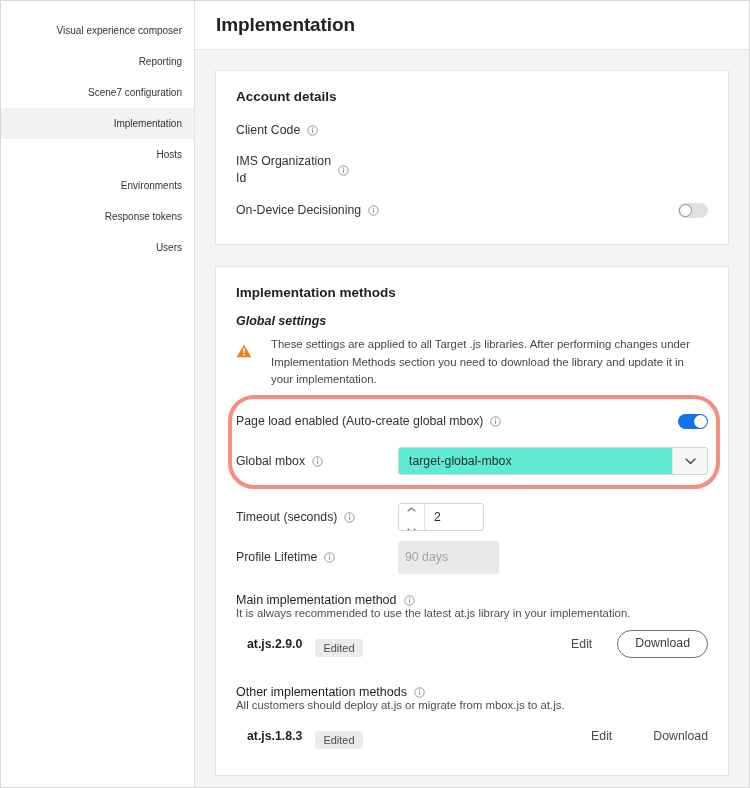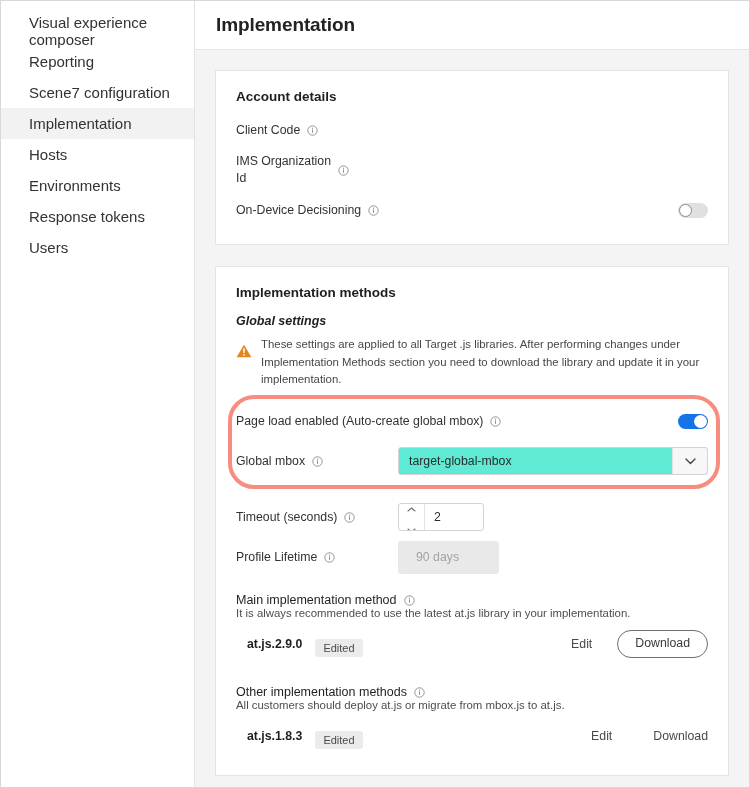--- a/index.html
+++ b/index.html
@@ -30,27 +30,28 @@
     flex: 0 0 194px;
     background: #ffffff;
     border-right: 1px solid #e2e2e2;
     padding-top: 14px;
     box-sizing: border-box;
   }
   .nav-item {
     height: 31px;
     display: flex;
     align-items: center;
-    padding-left: 28px;
+    padding-left: 21px;
     padding-right: 12px;
-    font-size: 15px;
+    font-size: 10px;
     color: #323232;
     box-sizing: border-box;
     margin-bottom: 0;
     cursor: pointer;
+    justify-content: flex-end;
   }
   .nav-item + .nav-item { margin-top: 0; }
   .nav-item.selected {
     background: #f2f2f2;
   }
 
   
   .main {
     flex: 1 1 auto;
     display: flex;
@@ -167,20 +168,21 @@
   .toggle.on .knob {
     right: 1px;
     box-shadow: 0 0 1px rgba(0,0,0,0.25);
   }
 
   
   .warning {
     display: flex;
     align-items: flex-start;
     margin: 8px 0 6px 0;
+    gap: 10px;
   }
   .warn-icon {
     flex: 0 0 16px;
     width: 16px;
     margin-right: 9px;
     margin-top: 8px;
     line-height: 0;
   }
   .warn-text {
     font-size: 11.4px;
@@ -267,21 +269,21 @@
   }
 
   
   .disabled-field {
     width: 101px;
     height: 33px;
     background: #e9e9e9;
     border-radius: 3px;
     display: flex;
     align-items: center;
-    padding-left: 18px;
+    padding-left: 7px;
     box-sizing: border-box;
     font-size: 12.3px;
     color: #a3a3a3;
   }
 
   
   .method-head {
     display: flex;
     align-items: center;
     font-size: 12.5px;

